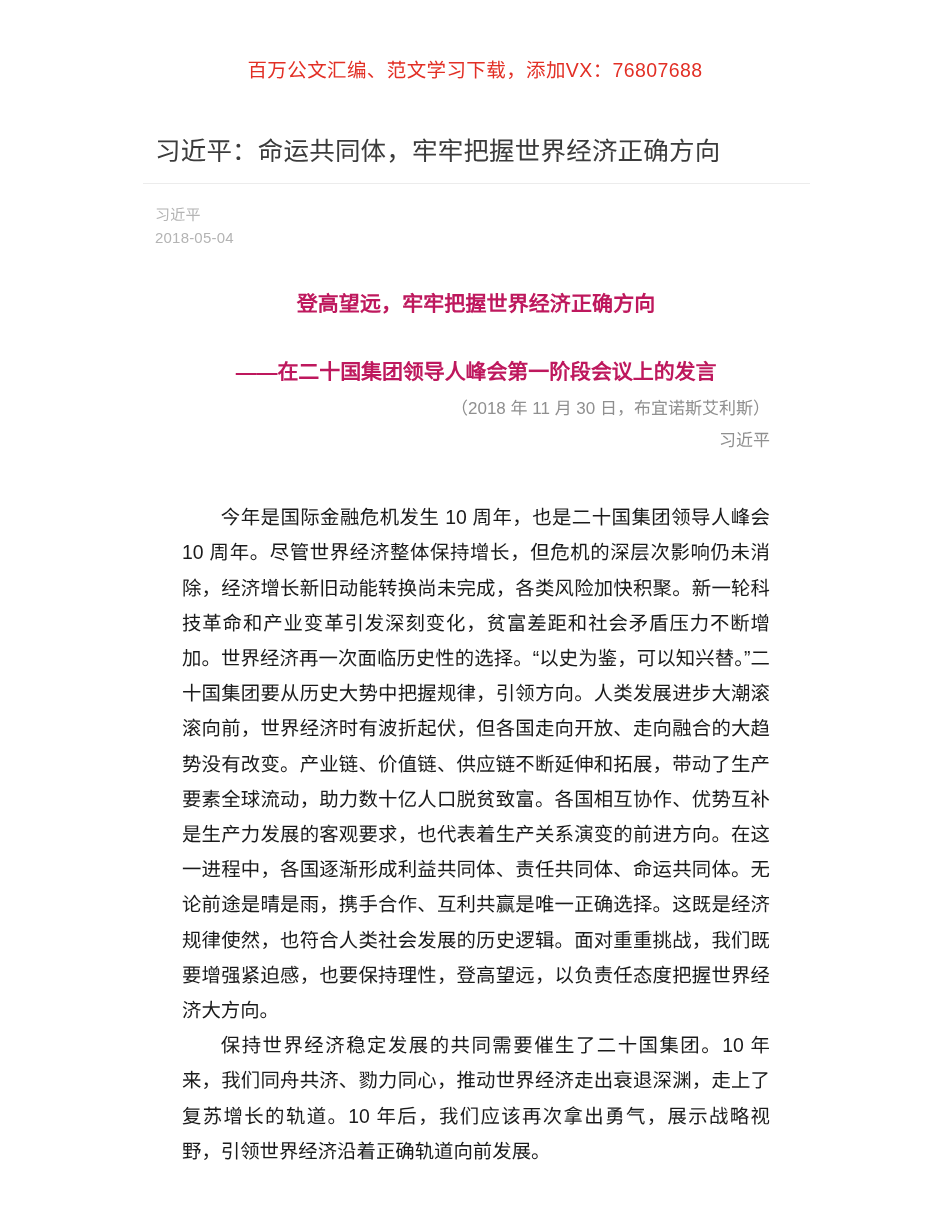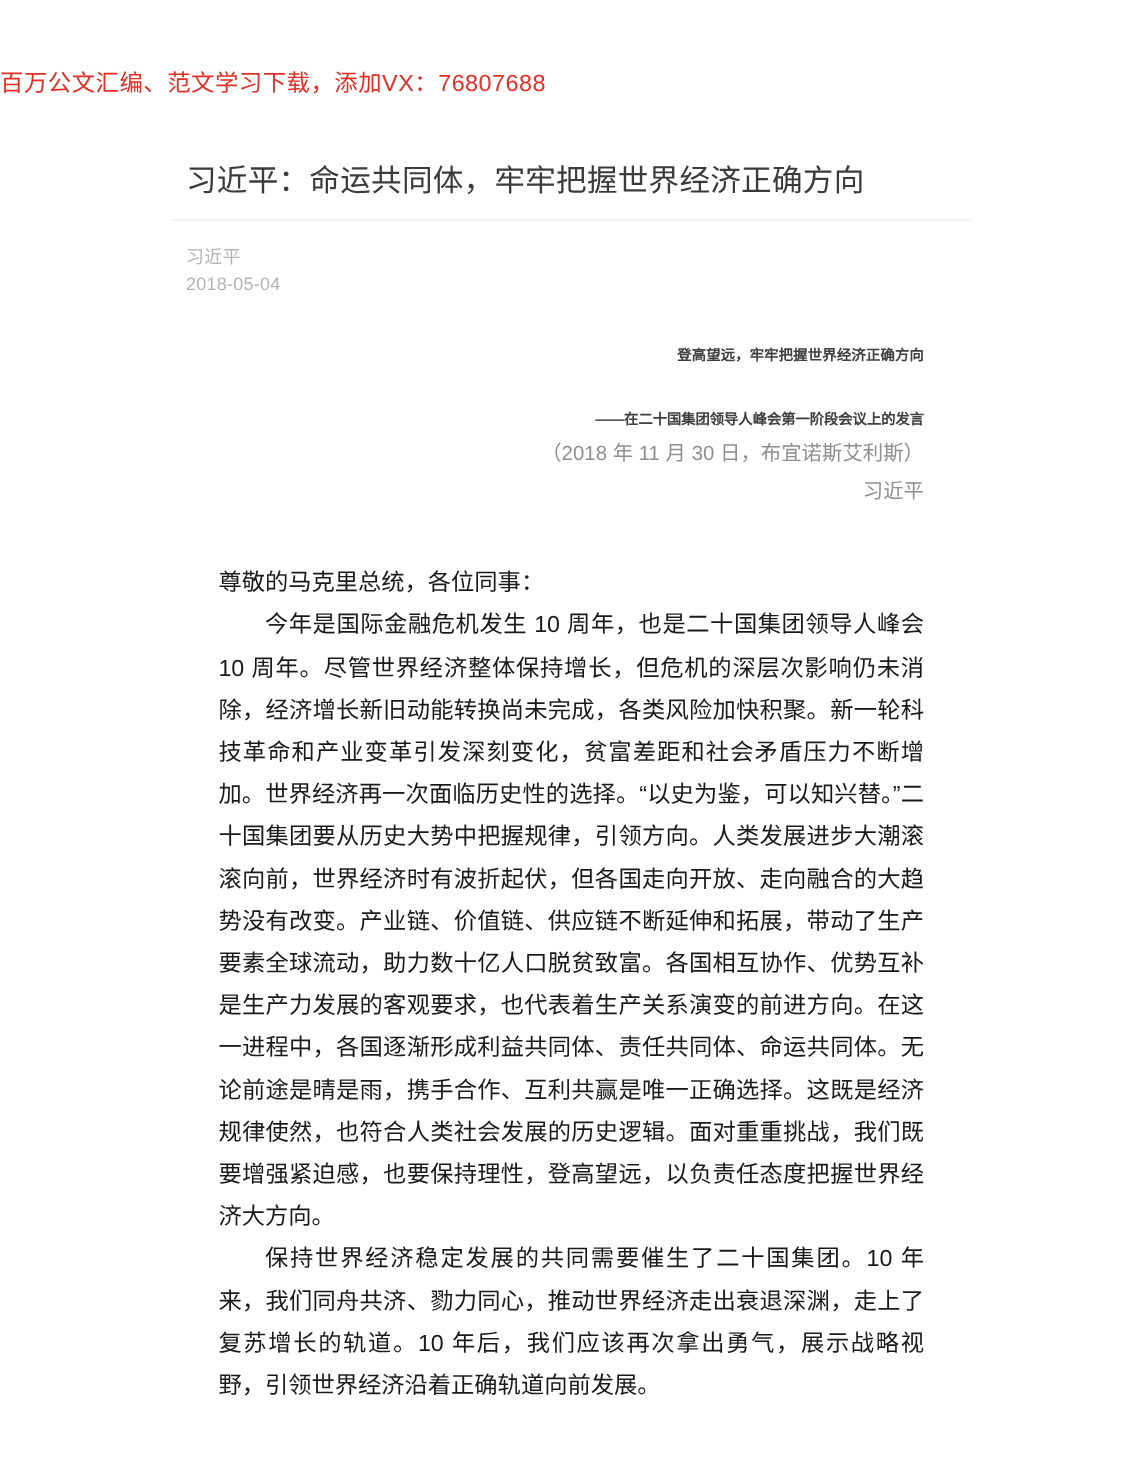--- a/index.html
+++ b/index.html
@@ -23,20 +23,21 @@
     height: 1230px;
     box-sizing: border-box;
   }
 
   
   .promo-banner {
     position: absolute;
     top: 58px;
     left: 0;
     width: 950px;
+    text-align: center;
     color: #e22f25;
     font-size: 19.5px;
     letter-spacing: 0.4px;
     line-height: 1.3;
     white-space: nowrap;
   }
 
   
   .article-head {
     position: absolute;
@@ -76,24 +77,24 @@
 
   
   .doc-body {
     position: absolute;
     top: 286px;
     left: 182px;
     width: 588px;
   }
 
   .doc-title {
-    text-align: right;
-    color: #404040;
+    text-align: center;
+    color: #be185d;
     font-weight: bold;
-    font-size: 12px;
+    font-size: 21px;
     line-height: 1.72;
     letter-spacing: 0.1px;
     white-space: nowrap;
   }
   .doc-title .doc-title-line {
     display: block;
   }
   .doc-title .doc-title-line.sub {
     letter-spacing: -0.1px;
     margin-top: 32px;
@@ -150,20 +151,19 @@
       <span class="doc-title-line">登高望远，牢牢把握世界经济正确方向</span>
       <span class="doc-title-line sub">——在二十国集团领导人峰会第一阶段会议上的发言</span>
     </div>
 
     <div class="doc-meta">
       <span class="doc-meta-line">（2018 年 11 月 30 日，布宜诺斯艾利斯）</span>
       <span class="doc-meta-line">习近平</span>
     </div>
 
     <div class="paragraphs">
-      <p>尊敬的马克里总统，各位同事：</p>
       <p class="indent">今年是国际金融危机发生 10 周年，也是二十国集团领导人峰会 10 周年。尽管世界经济整体保持增长，但危机的深层次影响仍未消除，经济增长新旧动能转换尚未完成，各类风险加快积聚。新一轮科技革命和产业变革引发深刻变化，贫富差距和社会矛盾压力不断增加。世界经济再一次面临历史性的选择。“以史为鉴，可以知兴替。”二十国集团要从历史大势中把握规律，引领方向。人类发展进步大潮滚滚向前，世界经济时有波折起伏，但各国走向开放、走向融合的大趋势没有改变。产业链、价值链、供应链不断延伸和拓展，带动了生产要素全球流动，助力数十亿人口脱贫致富。各国相互协作、优势互补是生产力发展的客观要求，也代表着生产关系演变的前进方向。在这一进程中，各国逐渐形成利益共同体、责任共同体、命运共同体。无论前途是晴是雨，携手合作、互利共赢是唯一正确选择。这既是经济规律使然，也符合人类社会发展的历史逻辑。面对重重挑战，我们既要增强紧迫感，也要保持理性，登高望远，以负责任态度把握世界经济大方向。</p>
       <p class="indent">保持世界经济稳定发展的共同需要催生了二十国集团。10 年来，我们同舟共济、勠力同心，推动世界经济走出衰退深渊，走上了复苏增长的轨道。10 年后，我们应该再次拿出勇气，展示战略视野，引领世界经济沿着正确轨道向前发展。</p>
     </div>
 
   </div>
 
 </div>
 
 </body></html>

